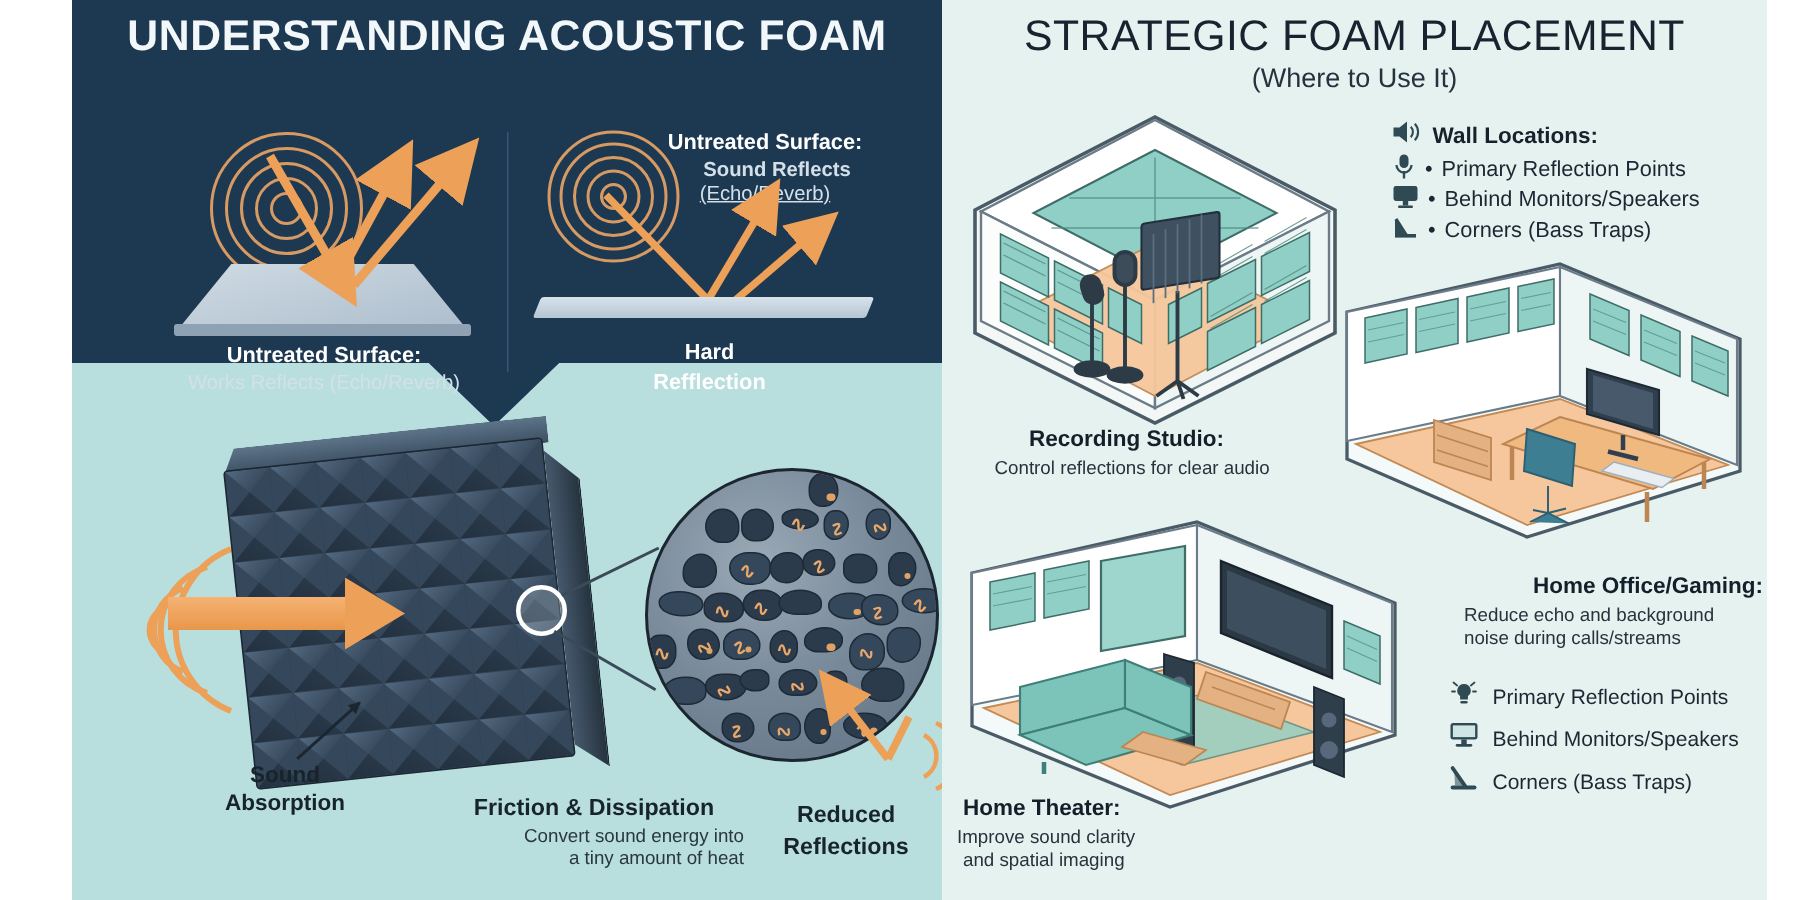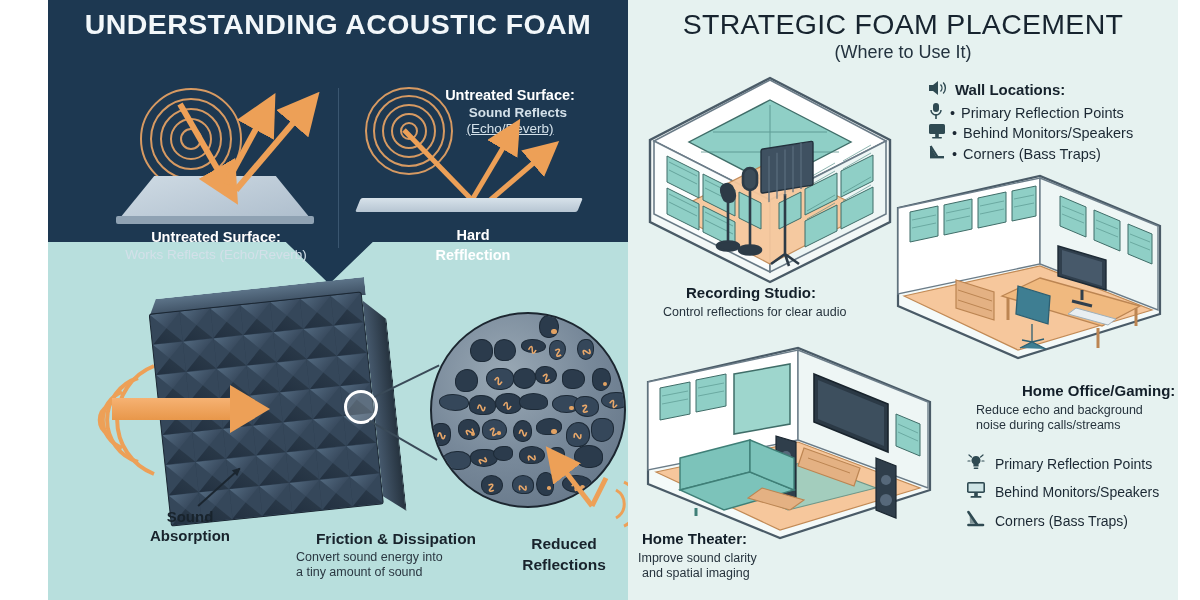--- a/index.html
+++ b/index.html
@@ -105,21 +105,21 @@
   .pore { position:absolute; background:#2b3b4c; border-radius:50%;
           border:1.5px solid #1d2a37; }
   .pore.lt { background:#35475a; }
   .squig { position:absolute; color:#e9a86a; font-size:13px; font-weight:bold;
            line-height:1; }
   .dot { position:absolute; background:#e2a263; border-radius:50%; }
 
   .lbl-teal-b { position:absolute; color:#18232c; font-weight:bold; font-size:15px;
                 text-align:center; line-height:1.24; }
   .lbl-teal-n { position:absolute; color:#2a3741; font-size:12.5px;
-                text-align:left; line-height:1.3; }
+                text-align:right; line-height:1.3; }
 
   .thin-arrow { position:absolute; background:#1b2630; height:1.6px;
                 transform-origin:0 50%; }
   .thin-arrow::after { content:""; position:absolute; right:-1px; top:-3.4px;
                        border-left:8px solid #1b2630;
                        border-top:4.2px solid transparent;
                        border-bottom:4.2px solid transparent; }
 
   
   .right-col { position:absolute; left:628px; top:0; width:550px; height:600px;
@@ -357,21 +357,21 @@
       <path d="M90,58 A16,16 0 0,1 90,86" stroke="#eda057" stroke-width="3" fill="none"></path>
       <path d="M98,50 A24,24 0 0,1 98,94" stroke="#eda057" stroke-width="3" fill="none"></path>
     </svg>
 
     <div class="thin-arrow" style="left:150px; top:505px; width:56px; transform:rotate(-42deg);"></div>
     <div class="lbl-teal-b" style="left:62px; top:508px; width:160px;">Sound</div>
     <div class="lbl-teal-b" style="left:62px; top:527px; width:160px;">Absorption</div>
 
     <div class="lbl-teal-b" style="left:248px; top:529px; width:200px; font-size:15.5px;">Friction &amp; Dissipation</div>
     <div class="lbl-teal-n" style="left:248px; top:549px; width:200px;">Convert sound energy into</div>
-    <div class="lbl-teal-n" style="left:248px; top:564px; width:200px;">a tiny amount of sound</div>
+    <div class="lbl-teal-n" style="left:248px; top:564px; width:200px;">a tiny amount of heat</div>
 
     <div class="lbl-teal-b" style="left:452px; top:534px; width:128px; font-size:15.5px;">Reduced</div>
     <div class="lbl-teal-b" style="left:452px; top:555px; width:128px; font-size:15.5px;">Reflections</div>
   </div>
 
   <div class="right-col">
 
     <div class="title-main-r">STRATEGIC FOAM PLACEMENT</div>
     <div class="title-sub-r">(Where to Use It)</div>
 

